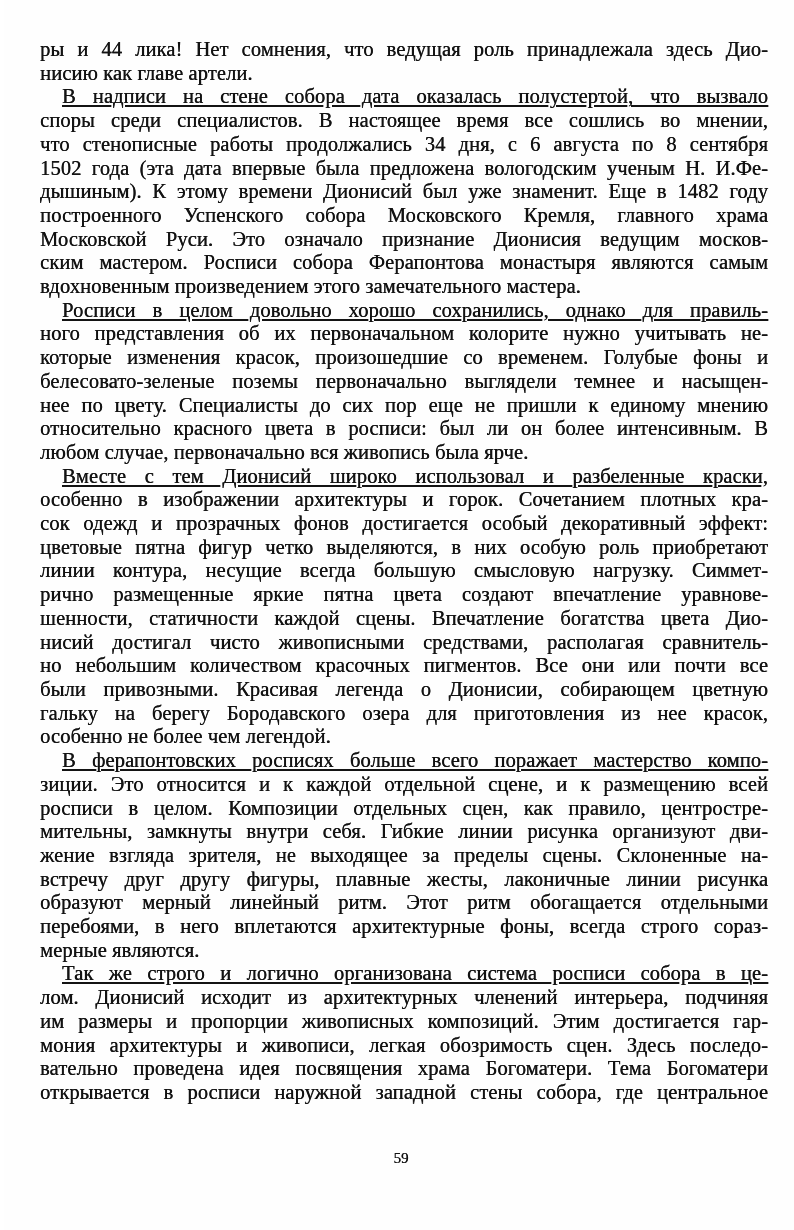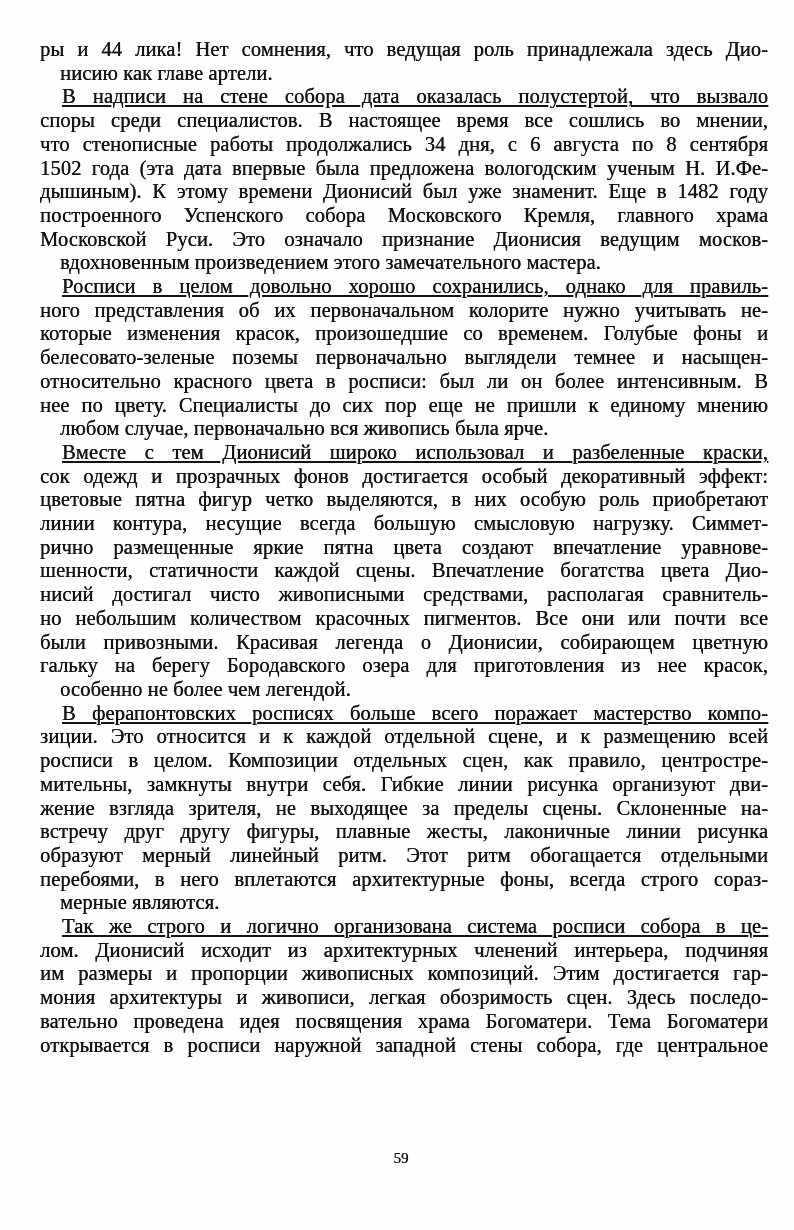--- a/index.html
+++ b/index.html
@@ -39,21 +39,20 @@
     letter-spacing: 0.1px;
     text-shadow: 0.35px 0 0 currentColor; 
     white-space: normal;
   }
   .line.first-indent {
     text-indent: 22px;
     text-decoration: underline;
   }
   .line.last-free {
     text-align-last: left;
-    margin-left: 20px;
   }
   .page-number {
     position: absolute;
     top: 1150px;
     left: 0;
     width: 794px;
     text-align: center;
     font-size: 15px;
     text-shadow: 0.35px 0 0 currentColor;
     color: #131313;
@@ -69,33 +68,35 @@
         <div class="line last-free">нисию как главе артели.</div>
       </div>
       <div class="paragraph">
         <div class="line first-indent">В надписи на стене собора дата оказалась полустертой, что вызвало</div>
         <div class="line">споры среди специалистов. В настоящее время все сошлись во мнении,</div>
         <div class="line">что стенописные работы продолжались 34 дня, с 6 августа по 8 сентября</div>
         <div class="line">1502 года (эта дата впервые была предложена вологодским ученым Н. И.Фе-</div>
         <div class="line">дышиным). К этому времени Дионисий был уже знаменит. Еще в 1482 году</div>
         <div class="line">построенного Успенского собора Московского Кремля, главного храма</div>
         <div class="line">Московской Руси. Это означало признание Дионисия ведущим москов-</div>
+        <div class="line">ским мастером. Росписи собора Ферапонтова монастыря являются самым</div>
         <div class="line last-free">вдохновенным произведением этого замечательного мастера.</div>
       </div>
       <div class="paragraph">
         <div class="line first-indent">Росписи в целом довольно хорошо сохранились, однако для правиль-</div>
         <div class="line">ного представления об их первоначальном колорите нужно учитывать не-</div>
         <div class="line">которые изменения красок, произошедшие со временем. Голубые фоны и</div>
         <div class="line">белесовато-зеленые поземы первоначально выглядели темнее и насыщен-</div>
+        <div class="line">нее по цвету. Специалисты до сих пор еще не пришли к единому мнению</div>
         <div class="line">относительно красного цвета в росписи: был ли он более интенсивным. В</div>
-        <div class="line">нее по цвету. Специалисты до сих пор еще не пришли к единому мнению</div>
         <div class="line last-free">любом случае, первоначально вся живопись была ярче.</div>
       </div>
       <div class="paragraph">
         <div class="line first-indent">Вместе с тем Дионисий широко использовал и разбеленные краски,</div>
+        <div class="line">особенно в изображении архитектуры и горок. Сочетанием плотных кра-</div>
         <div class="line">сок одежд и прозрачных фонов достигается особый декоративный эффект:</div>
         <div class="line">цветовые пятна фигур четко выделяются, в них особую роль приобретают</div>
         <div class="line">линии контура, несущие всегда большую смысловую нагрузку. Симмет-</div>
         <div class="line">рично размещенные яркие пятна цвета создают впечатление уравнове-</div>
         <div class="line">шенности, статичности каждой сцены. Впечатление богатства цвета Дио-</div>
         <div class="line">нисий достигал чисто живописными средствами, располагая сравнитель-</div>
         <div class="line">но небольшим количеством красочных пигментов. Все они или почти все</div>
         <div class="line">были привозными. Красивая легенда о Дионисии, собирающем цветную</div>
         <div class="line">гальку на берегу Бородавского озера для приготовления из нее красок,</div>
         <div class="line last-free">особенно не более чем легендой.</div>

